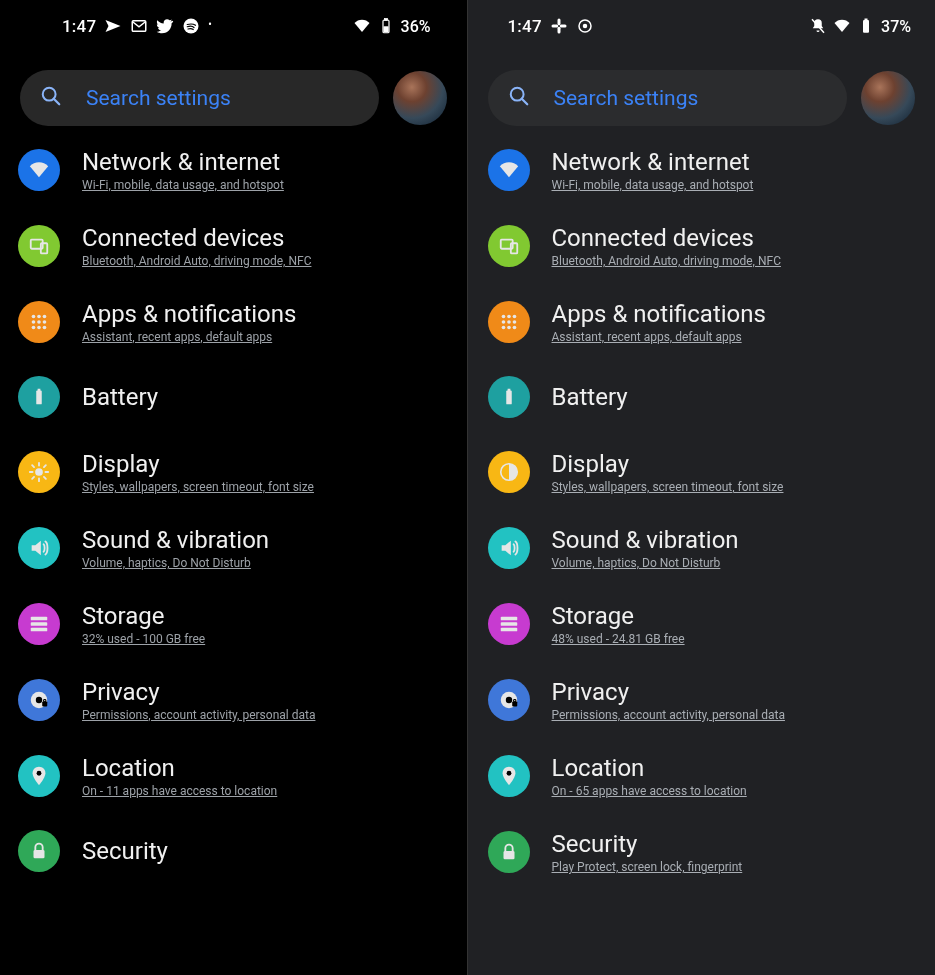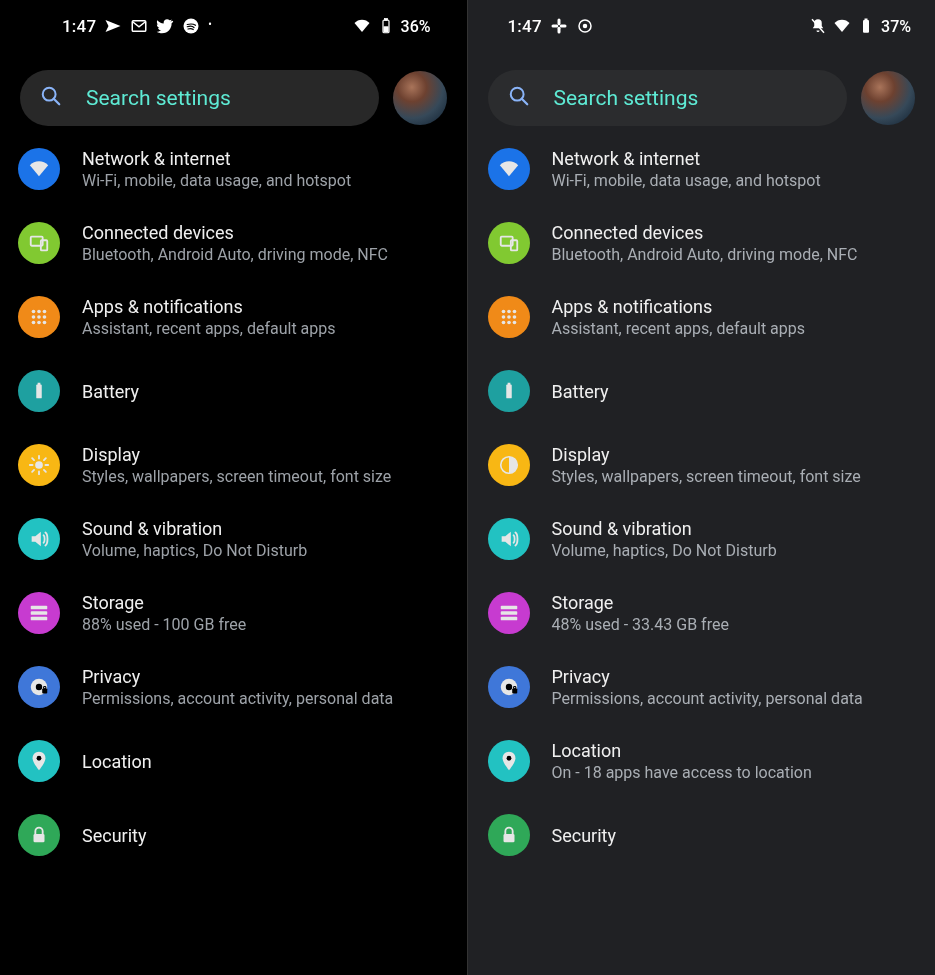--- a/index.html
+++ b/index.html
@@ -47,21 +47,21 @@
     gap: 14px;
   }
   .searchbar {
     flex: 1;
     height: 56px;
     border-radius: 34px;
     display: flex;
     align-items: center;
     padding: 0 20px;
     font-size: 21px;
-    color: #5eead4;
+    color: #3b82f6;
     gap: 24px;
   }
   .pane-left .searchbar { background: #282828; }
   .pane-right .searchbar { background: #2b2c2e; }
   .searchbar svg { width: 22px; height: 22px; }
   .avatar {
     width: 54px; height: 54px; border-radius: 50%;
     background: radial-gradient(circle at 35% 30%, #a9745a 0%, #6d4130 28%, #364959 60%, #0e1e2e 100%);
     flex: none;
   }
@@ -75,22 +75,22 @@
     cursor: pointer;
   }
   .pane-left .item { padding-left: 18px; }
   .icon-circle {
     width: 42px; height: 42px; border-radius: 50%;
     flex: none;
     display: flex; align-items: center; justify-content: center;
   }
   .icon-circle svg { width: 22px; height: 22px; }
   .labels { display: flex; flex-direction: column; gap: 2px; min-width: 0; }
-  .title { font-size: 18px; color: #f0f0f0; font-weight: 400; }
-  .sub   { font-size: 16px; color: #a9aeb4; font-weight: 400; }
+  .title { font-size: 24px; color: #f0f0f0; font-weight: 400; }
+  .sub   { font-size: 12px; color: #a9aeb4; font-weight: 400; text-decoration: underline; }
   .pane-left .sub { color: #9da2a8; }
 
   
   .c-blue    { background:#1b73e8; fill:#fff; }
   .c-green   { background:#81c931; fill:#000; }
   .c-orange  { background:#f08a18; fill:#000; }
   .c-teal    { background:#1ea0a0; fill:#000; }
   .c-teal2   { background:#22c2c2; fill:#000; }
   .c-amber   { background:#f8b714; fill:#000; }
   .c-magenta { background:#c73bd0; fill:#000; }
@@ -329,21 +329,21 @@
         </div>
       </div>
       <div class="item">
         <div class="icon-circle c-magenta">
           <svg viewBox="0 0 24 24">
             <use href="#i-storage"></use>
           </svg>
         </div>
         <div class="labels">
           <div class="title">Storage</div>
-          <div class="sub">88% used - 100 GB free</div>
+          <div class="sub">32% used - 100 GB free</div>
         </div>
       </div>
       <div class="item">
         <div class="icon-circle c-blue2">
           <svg viewBox="0 0 24 24">
             <use href="#i-privacy"></use>
           </svg>
         </div>
         <div class="labels">
           <div class="title">Privacy</div>
@@ -351,20 +351,21 @@
         </div>
       </div>
       <div class="item">
         <div class="icon-circle c-teal2">
           <svg viewBox="0 0 24 24">
             <use href="#i-location"></use>
           </svg>
         </div>
         <div class="labels">
           <div class="title">Location</div>
+          <div class="sub">On - 11 apps have access to location</div>
         </div>
       </div>
       <div class="item">
         <div class="icon-circle c-green2">
           <svg viewBox="0 0 24 24">
             <use href="#i-security"></use>
           </svg>
         </div>
         <div class="labels">
           <div class="title">Security</div>
@@ -485,21 +486,21 @@
         </div>
       </div>
       <div class="item">
         <div class="icon-circle c-magenta">
           <svg viewBox="0 0 24 24">
             <use href="#i-storage"></use>
           </svg>
         </div>
         <div class="labels">
           <div class="title">Storage</div>
-          <div class="sub">48% used - 33.43 GB free</div>
+          <div class="sub">48% used - 24.81 GB free</div>
         </div>
       </div>
       <div class="item">
         <div class="icon-circle c-blue2">
           <svg viewBox="0 0 24 24">
             <use href="#i-privacy"></use>
           </svg>
         </div>
         <div class="labels">
           <div class="title">Privacy</div>
@@ -507,27 +508,28 @@
         </div>
       </div>
       <div class="item">
         <div class="icon-circle c-teal2">
           <svg viewBox="0 0 24 24">
             <use href="#i-location"></use>
           </svg>
         </div>
         <div class="labels">
           <div class="title">Location</div>
-          <div class="sub">On - 18 apps have access to location</div>
+          <div class="sub">On - 65 apps have access to location</div>
         </div>
       </div>
       <div class="item">
         <div class="icon-circle c-green2">
           <svg viewBox="0 0 24 24">
             <use href="#i-security"></use>
           </svg>
         </div>
         <div class="labels">
           <div class="title">Security</div>
+          <div class="sub">Play Protect, screen lock, fingerprint</div>
         </div>
       </div>
     </div>
 </div>
 
 </body></html>

